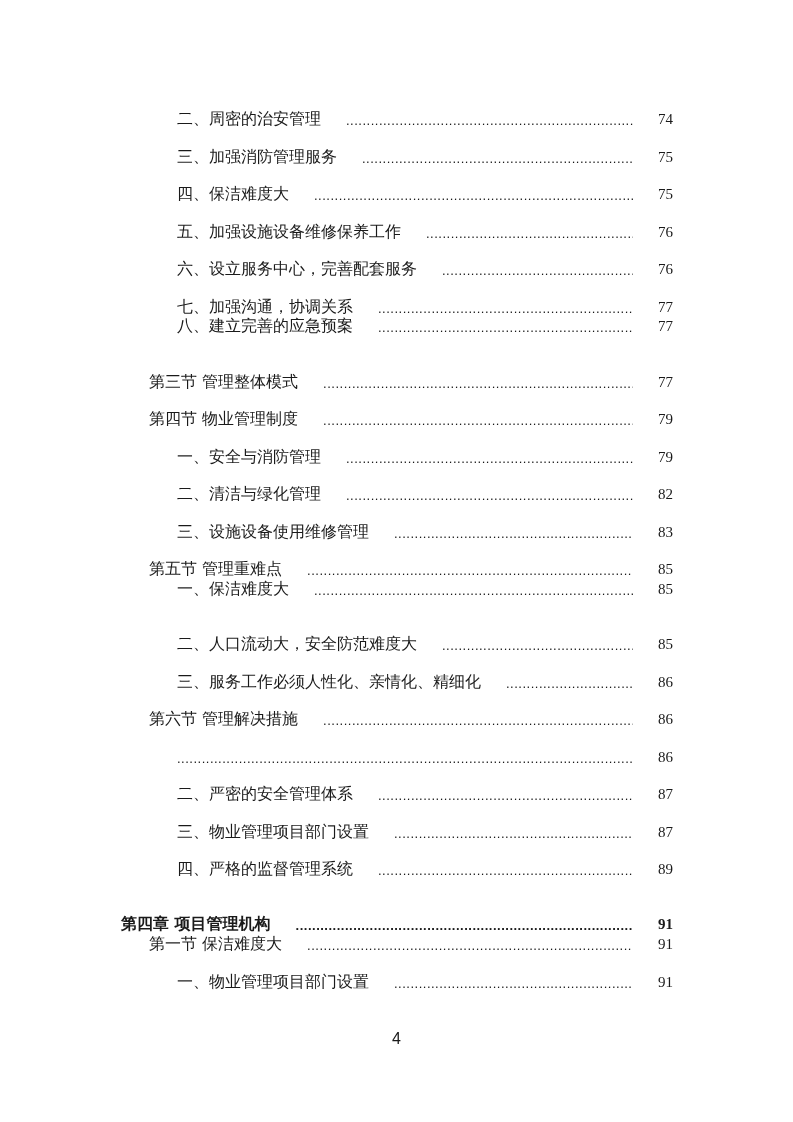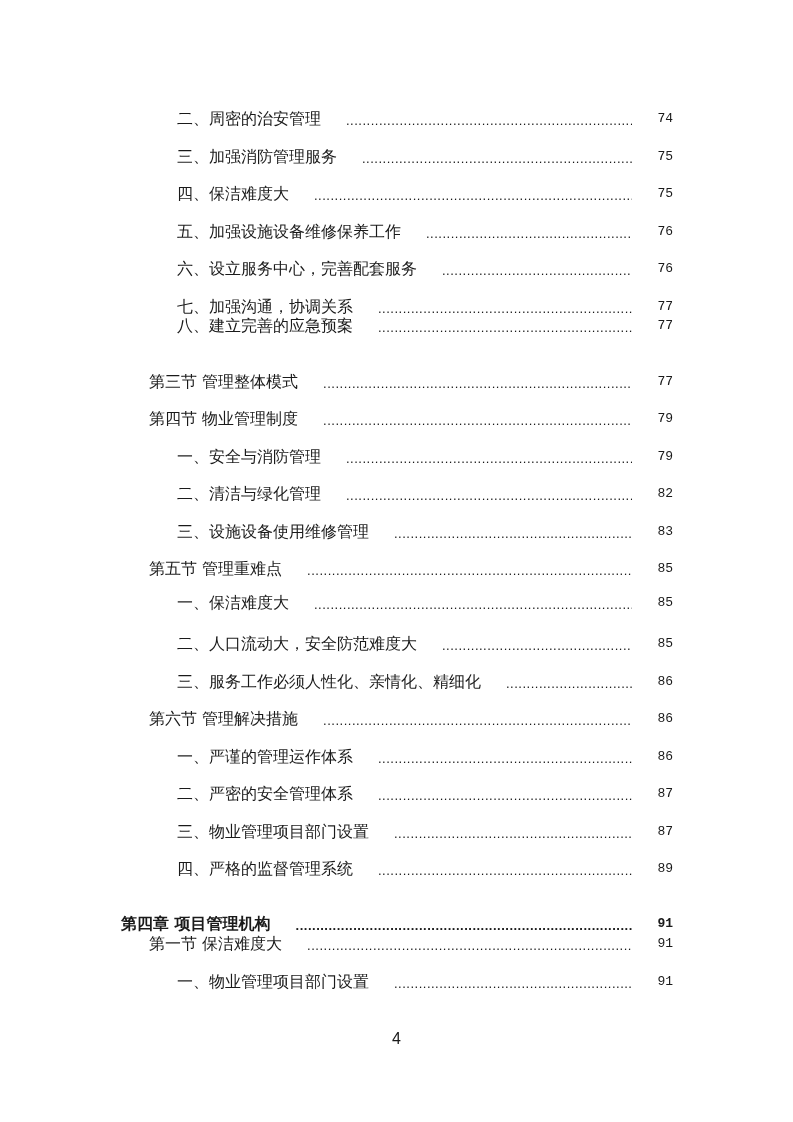--- a/index.html
+++ b/index.html
@@ -42,22 +42,22 @@
       font-family: "Liberation Sans", sans-serif;
       font-size: 13px;
       letter-spacing: 0.5px;
       line-height: 22px;
       color: #1a1a1a;
     }
     .toc-row .leader::after {
       content: "................................................................................................................................................................................................................................";
     }
     .toc-row .page {
-      font-family: Liberation Mono, monospace;
-      font-size: 13px;
+      font-family: Liberation Serif, serif;
+      font-size: 15px;
       white-space: nowrap;
       padding-left: 1px;
     }
     .level-chapter { left: 121px; width: 552px; font-weight: bold; }
     .level-chapter .title { font-family: "DejaVu Sans", "Liberation Sans", sans-serif; font-weight: bold; }
     .level-chapter .leader { font-weight: bold; }
     .level-chapter .page { font-weight: bold; }
     .level-section { left: 149px; width: 524px; }
     .level-item { left: 177px; width: 496px; }
 
@@ -134,42 +134,41 @@
   <div class="toc-row level-item" style="top:412.5px">
     <span class="title">三、设施设备使用维修管理</span>
     <span class="leader"></span>
     <span class="page">83</span>
   </div>
   <div class="toc-row level-section" style="top:450px">
     <span class="title">第五节  管理重难点</span>
     <span class="leader"></span>
     <span class="page">85</span>
   </div>
-  <div class="toc-row level-item" style="top:484px">
+  <div class="toc-row level-item" style="top:470px">
     <span class="title">一、保洁难度大</span>
     <span class="leader"></span>
     <span class="page">85</span>
   </div>
   <div class="toc-row level-item" style="top:525px">
     <span class="title">二、人口流动大，安全防范难度大</span>
     <span class="leader"></span>
     <span class="page">85</span>
   </div>
   <div class="toc-row level-item" style="top:562.5px">
     <span class="title">三、服务工作必须人性化、亲情化、精细化</span>
     <span class="leader"></span>
     <span class="page">86</span>
   </div>
   <div class="toc-row level-section" style="top:600px">
     <span class="title">第六节  管理解决措施</span>
     <span class="leader"></span>
     <span class="page">86</span>
   </div>
   <div class="toc-row level-item" style="top:637.5px">
-    <span class="title">一、严谨的管理运作体系</span>
     <span class="leader"></span>
     <span class="page">86</span>
   </div>
   <div class="toc-row level-item" style="top:675px">
     <span class="title">二、严密的安全管理体系</span>
     <span class="leader"></span>
     <span class="page">87</span>
   </div>
   <div class="toc-row level-item" style="top:712.5px">
     <span class="title">三、物业管理项目部门设置</span>

